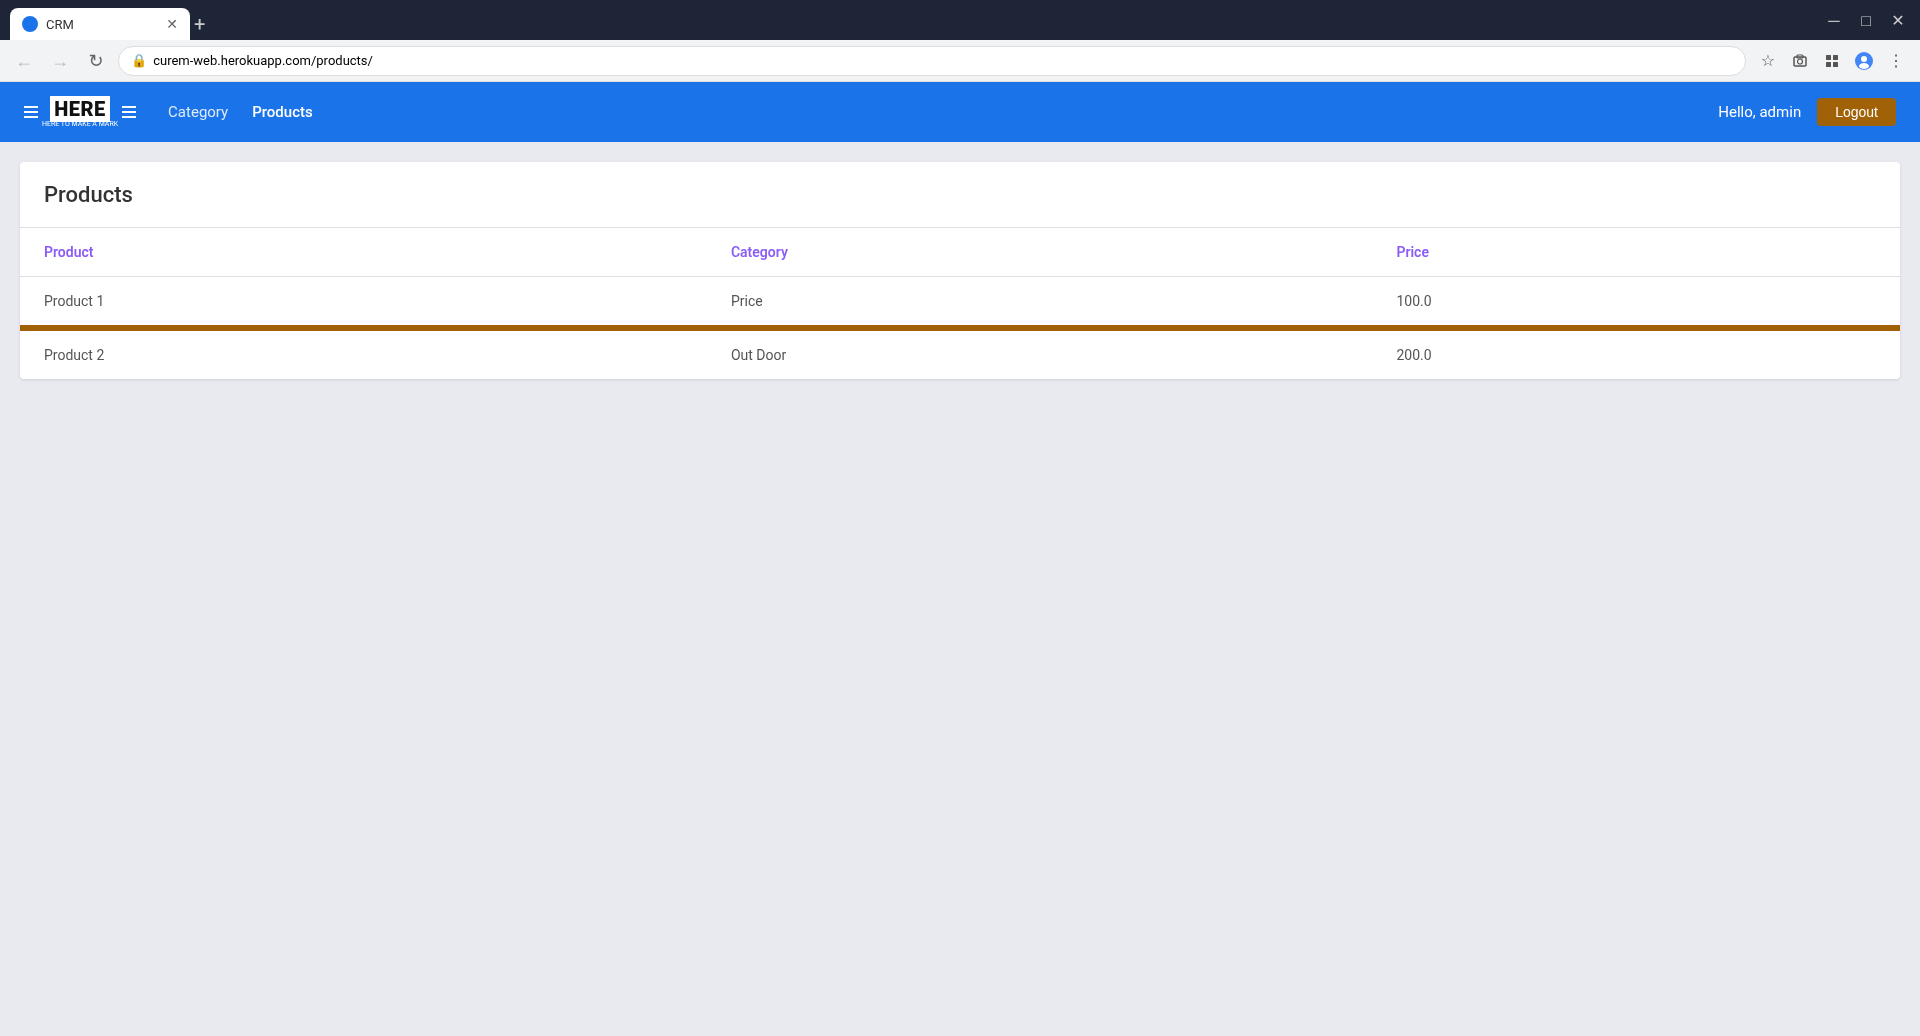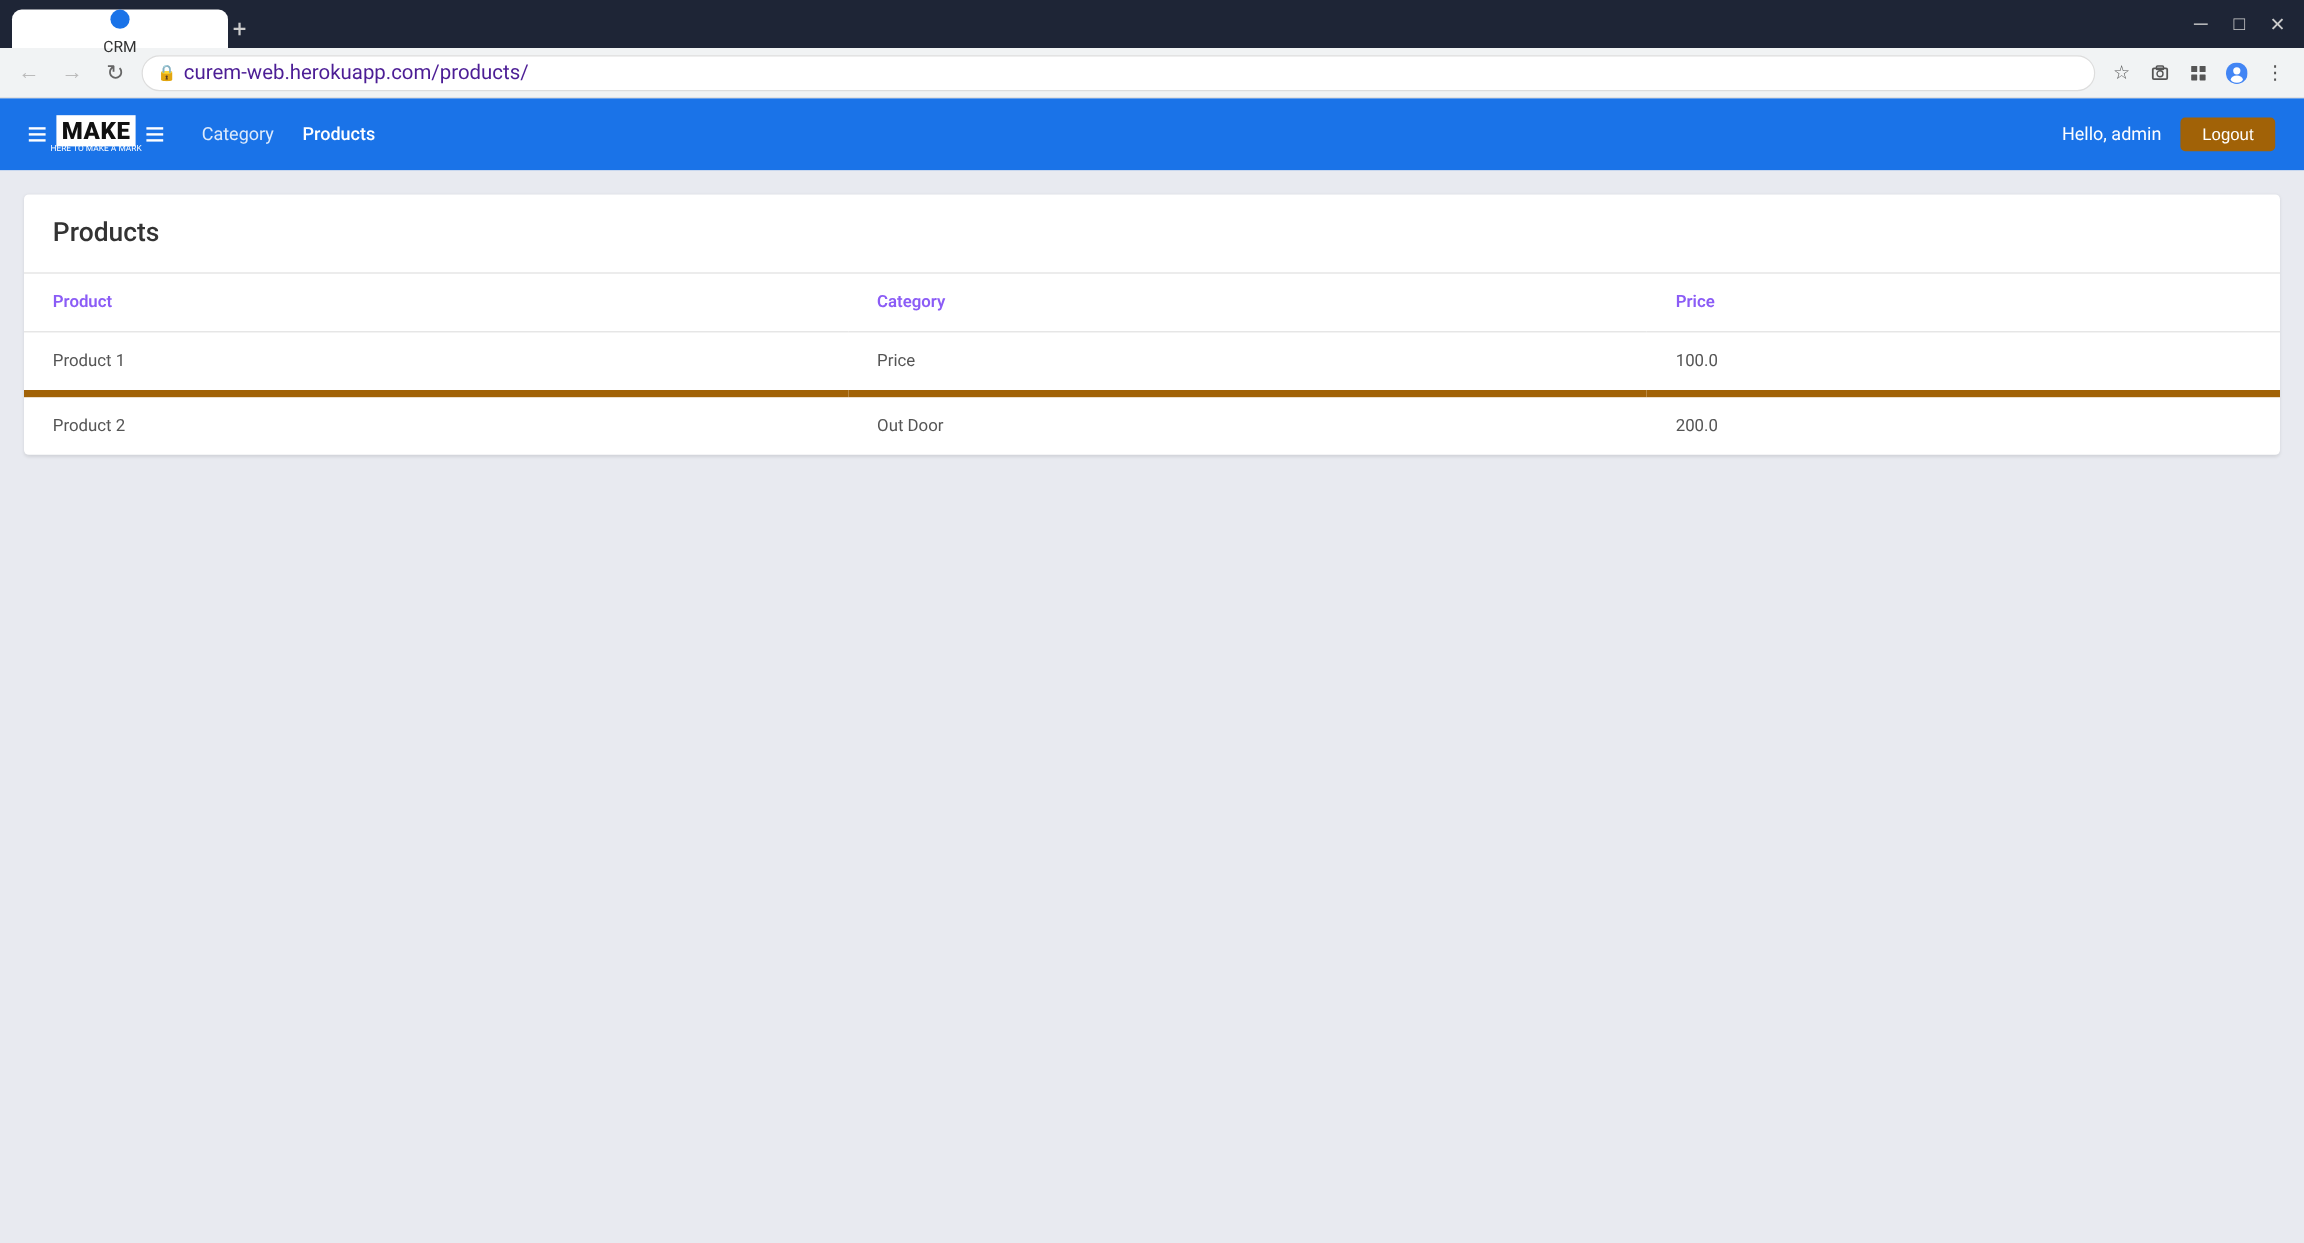--- a/index.html
+++ b/index.html
@@ -35,21 +35,20 @@
       background: #fff;
       height: 32px;
       border-radius: 8px 8px 0 0;
       display: flex;
       align-items: center;
       padding: 0 12px;
       gap: 8px;
       min-width: 180px;
       font-size: 13px;
       color: #333;
-      flex-direction: column;
     }
 
     .browser-tab-favicon {
       width: 16px;
       height: 16px;
       border-radius: 50%;
       background: #1a73e8;
       display: flex;
       align-items: center;
       justify-content: center;
@@ -129,22 +128,22 @@
       padding: 0 12px;
       gap: 6px;
     }
 
     .address-lock-icon {
       color: #555;
       font-size: 13px;
     }
 
     .address-text {
-      font-size: 17px;
-      color: #4c1d95;
+      font-size: 13px;
+      color: #000000;
       flex: 1;
     }
 
     .toolbar-actions {
       display: flex;
       gap: 4px;
       align-items: center;
     }
 
     .toolbar-icon-btn {
@@ -375,21 +374,21 @@
 </div>
 
 <nav class="app-navbar">
   <div class="app-logo logo-wrapper">
     <div class="logo-lines-left">
       <div class="logo-line"></div>
       <div class="logo-line"></div>
       <div class="logo-line"></div>
     </div>
     <div class="logo-group">
-      <span class="logo-main">MAKE</span>
+      <span class="logo-main">HERE</span>
       <span class="logo-tagline">HERE TO MAKE A MARK</span>
     </div>
     <div class="logo-lines-right">
       <div class="logo-line"></div>
       <div class="logo-line"></div>
       <div class="logo-line"></div>
     </div>
   </div>
 
   <div class="nav-links">

